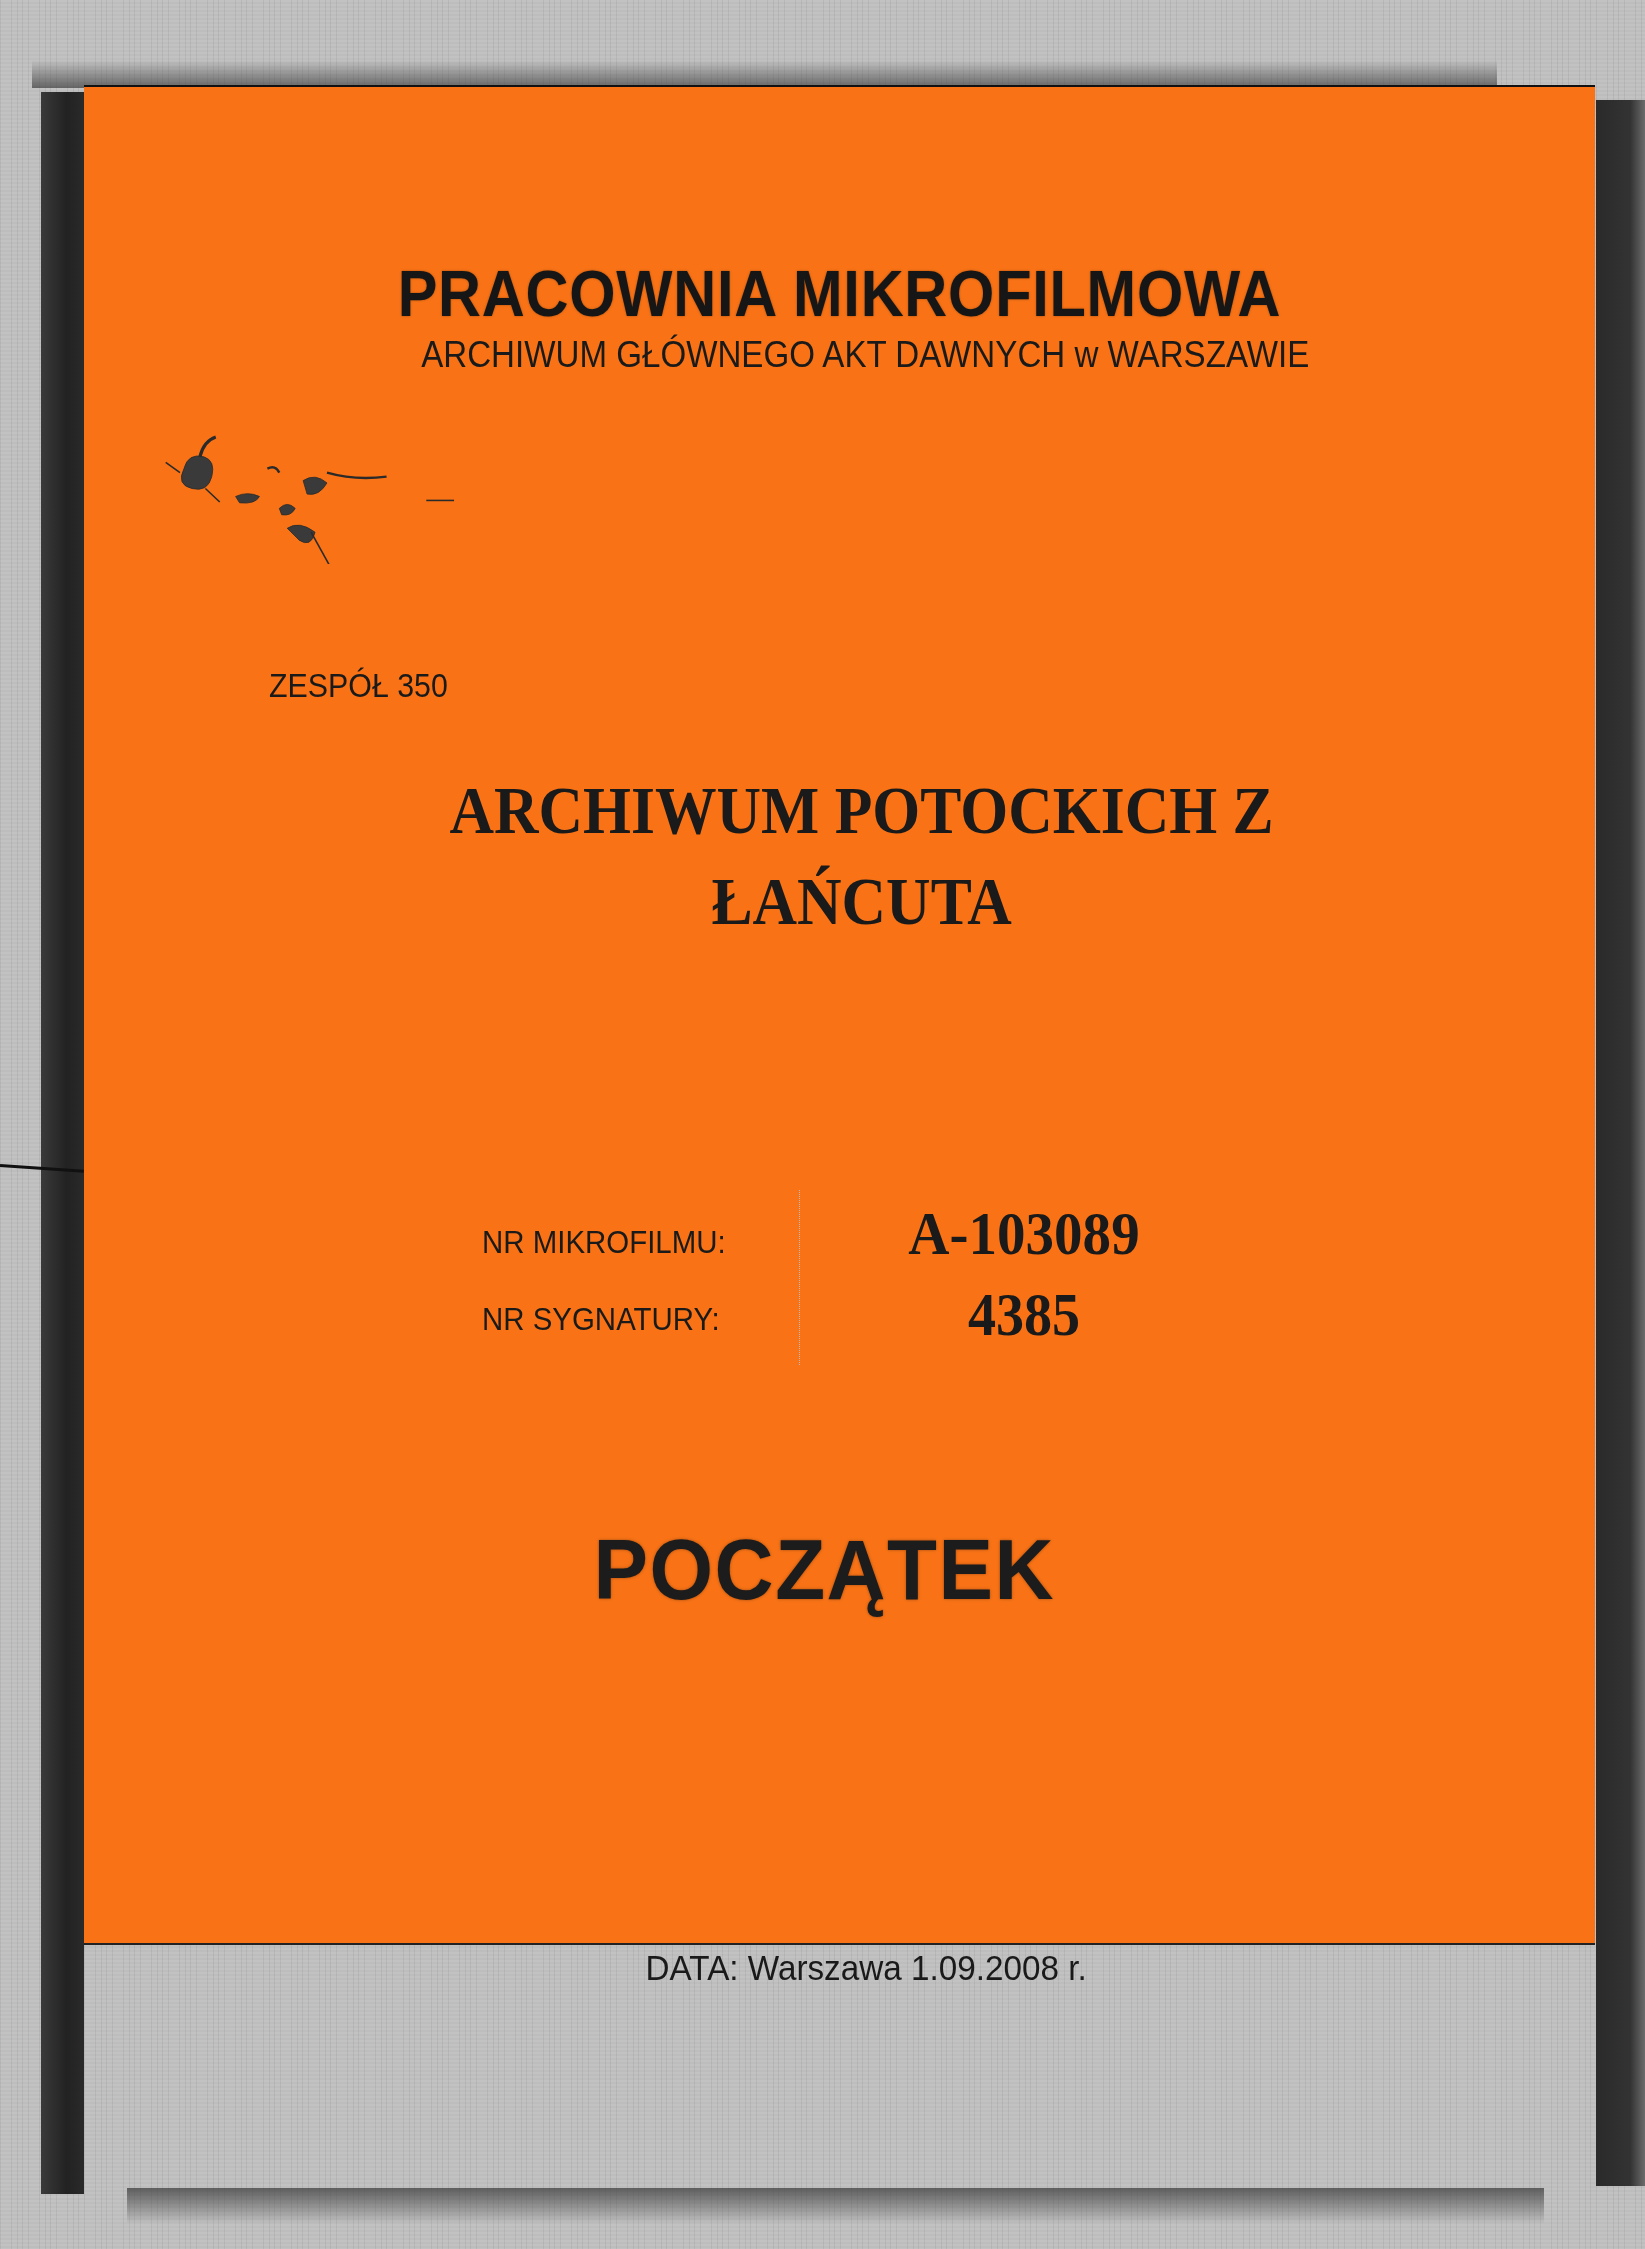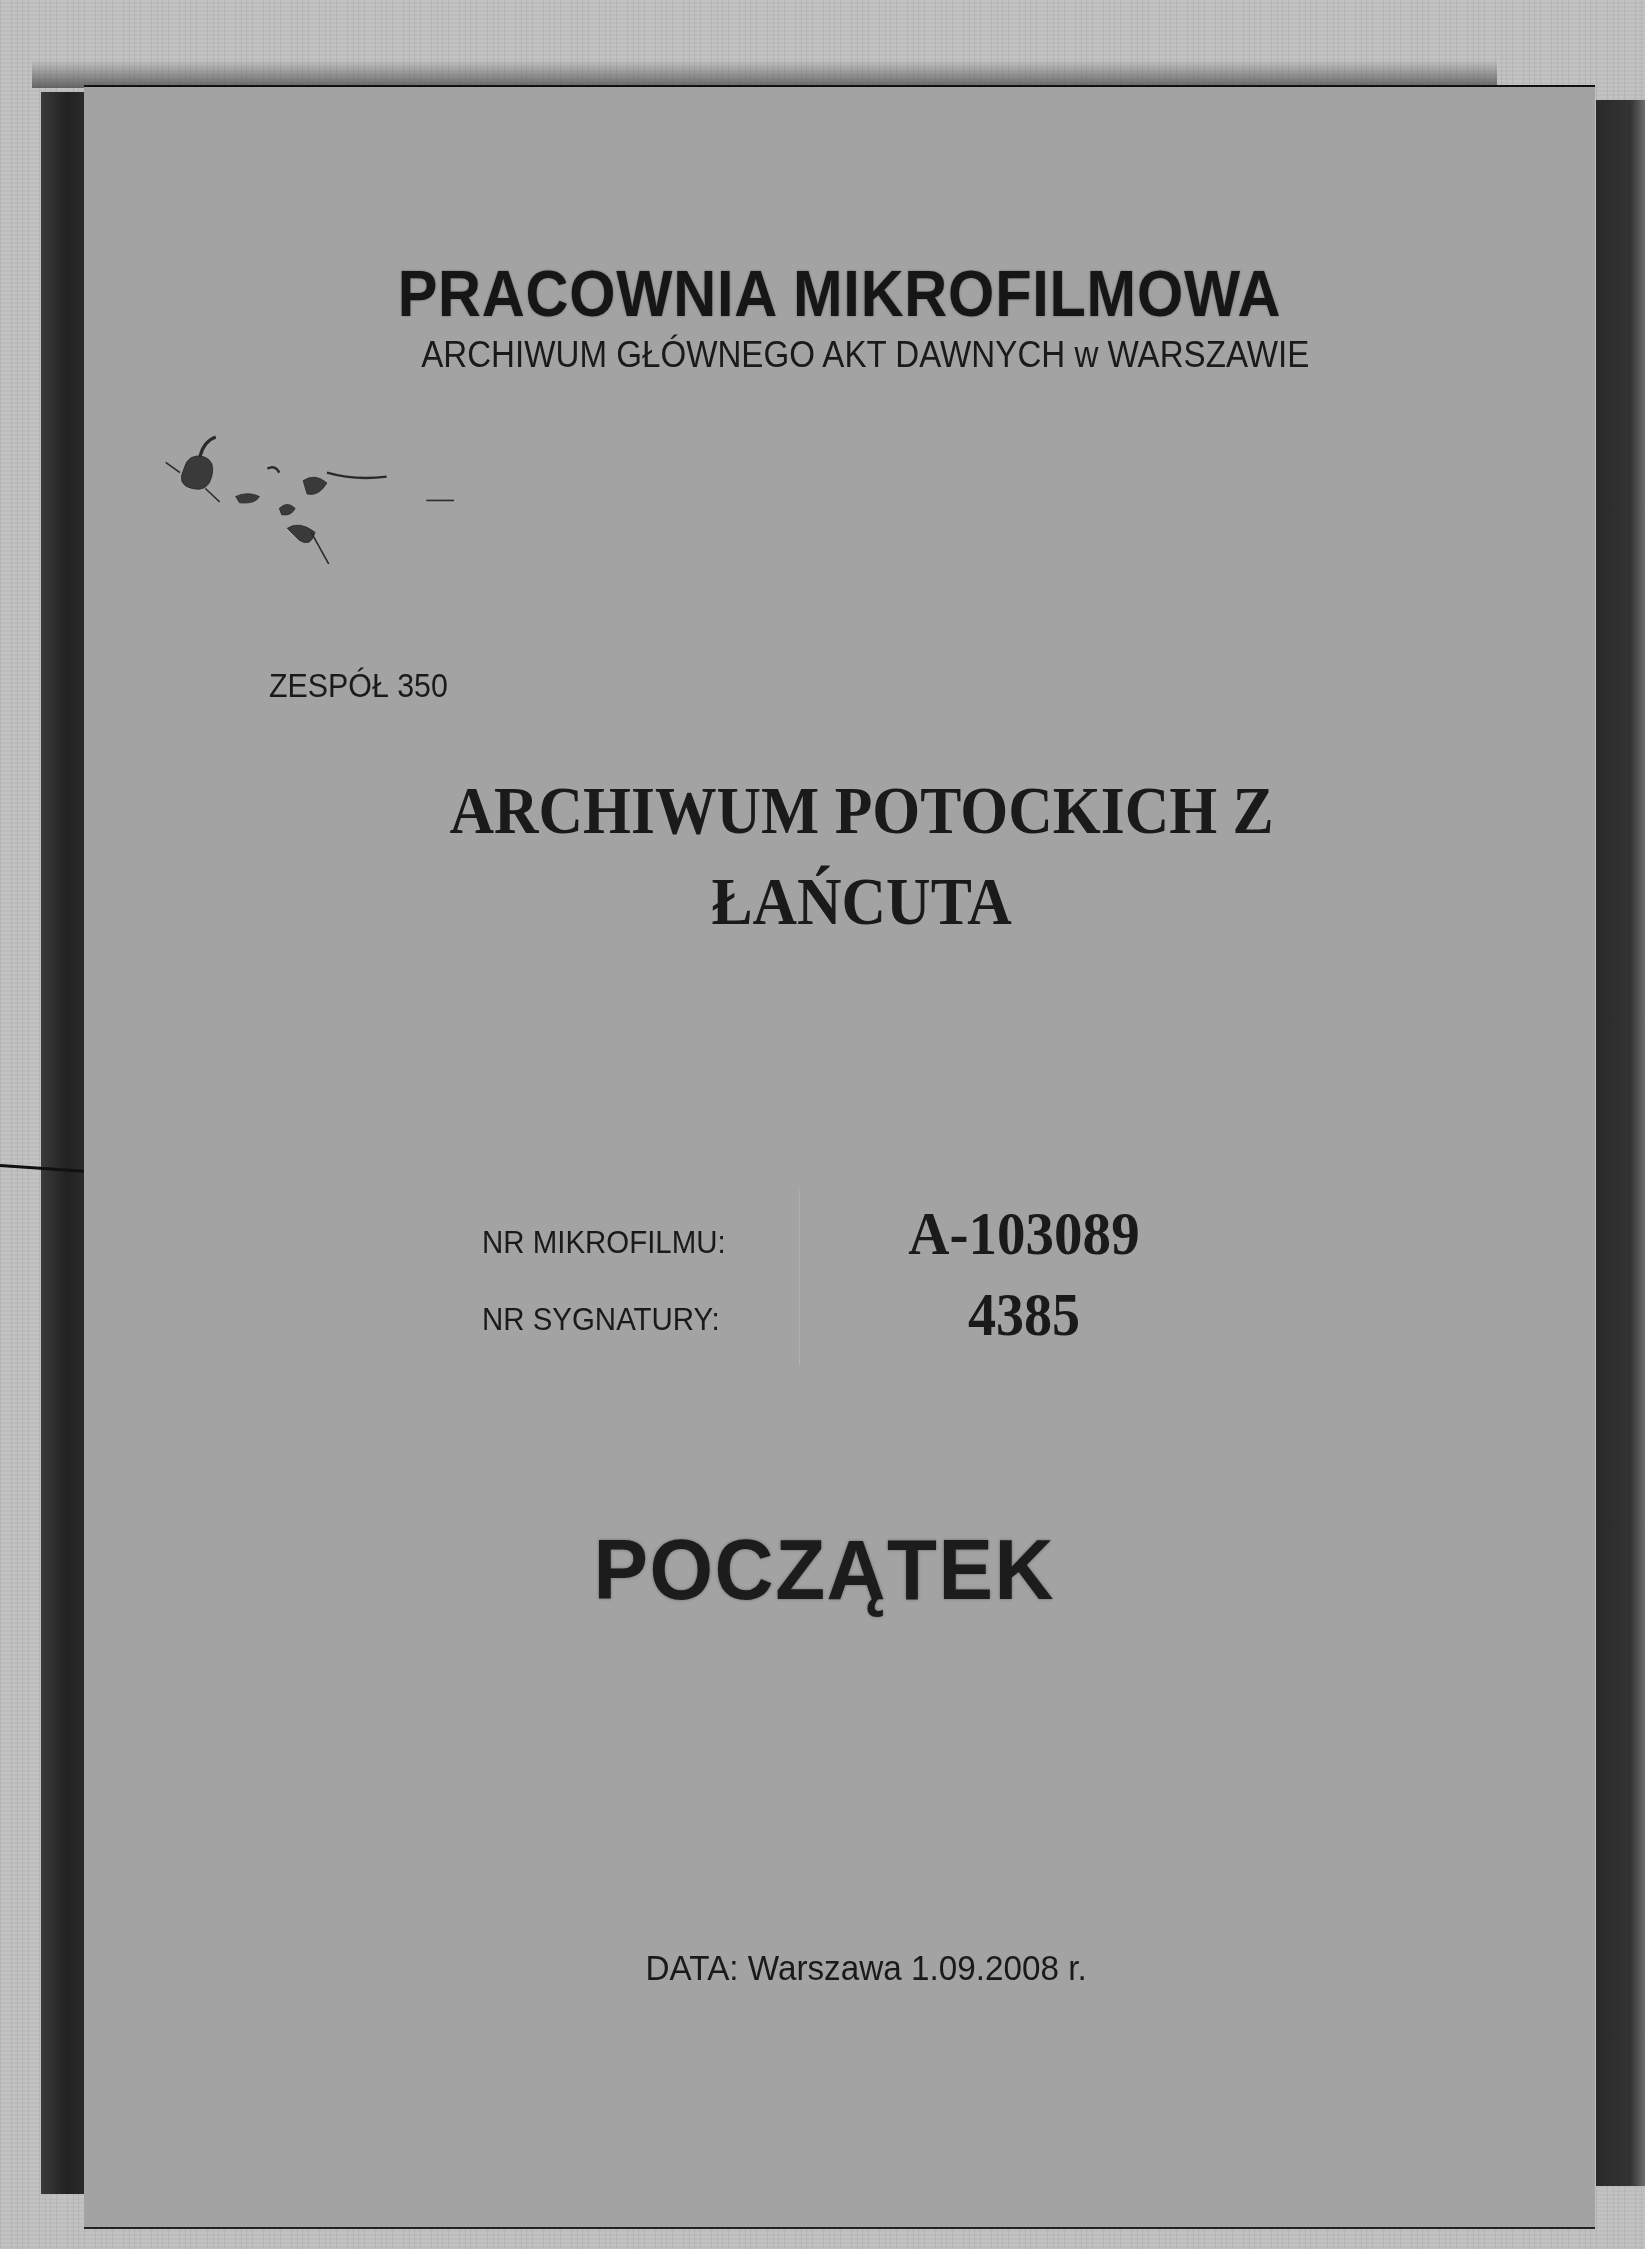--- a/index.html
+++ b/index.html
@@ -29,22 +29,22 @@
       position: absolute; left: 1596px; top: 100px; width: 49px; height: 2086px;
       background: linear-gradient(90deg, #2a2a2a, #333 70%, #6b6b6b);
     }
     .scratch-line {
       position: absolute; left: 0; top: 1164px; width: 84px; height: 3.2px;
       background: #111; transform: rotate(4deg); transform-origin: left center;
     }
     .page {
       position: absolute;
       left: 84px; top: 85px;
-      width: 1511px; height: 2144px;
-      background: #a3a3a3;
+      width: 1511px; height: 1860px;
+      background: #f97316;
       border-top: 2.4px solid #111;
       border-bottom: 2.4px solid #222;
       box-sizing: border-box;
     }
     .sans { font-family: "Liberation Sans", "DejaVu Sans", sans-serif; }
     .serif { font-family: "Liberation Serif", "DejaVu Serif", serif; }
     .t {
       position: absolute;
       color: #1a1a1a;
       white-space: nowrap;

